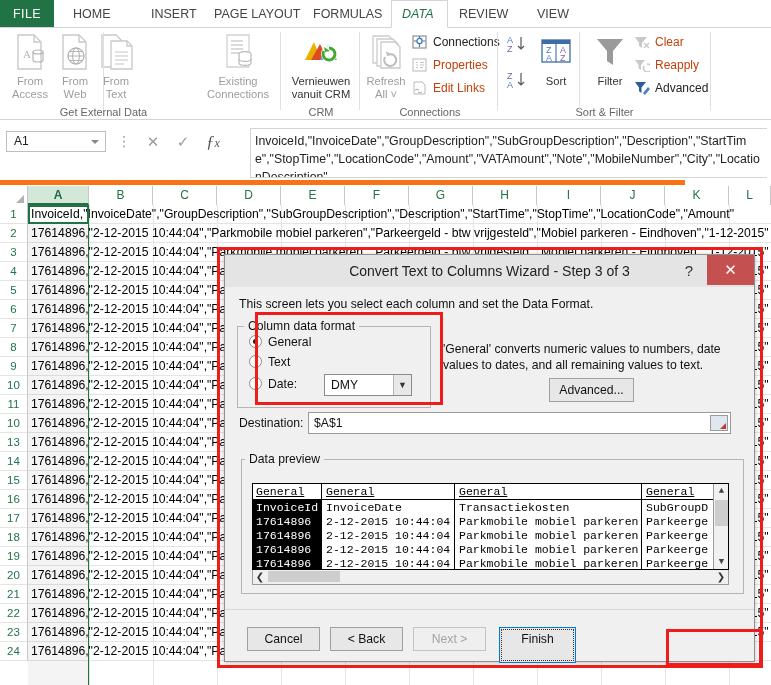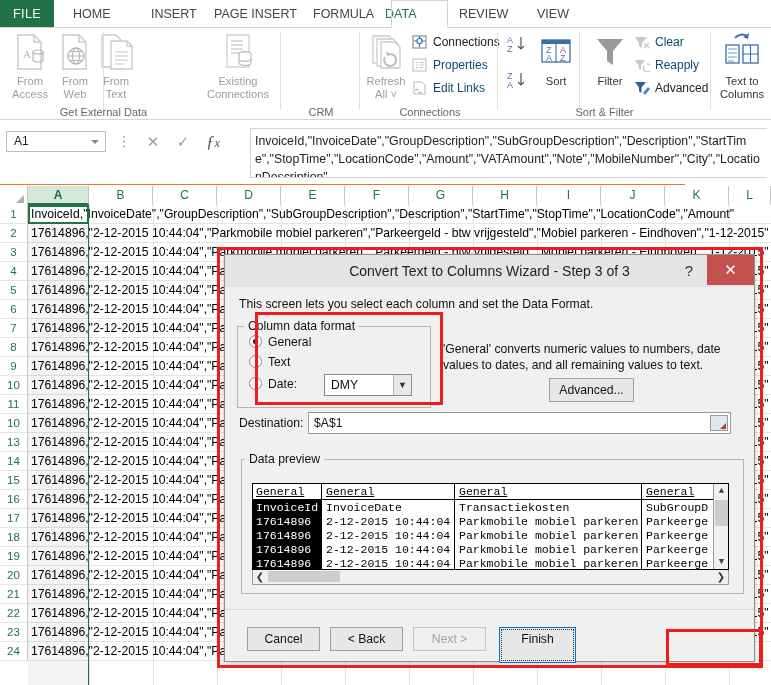--- a/index.html
+++ b/index.html
@@ -50,32 +50,32 @@
   }
   .bigbtn {
     position: absolute; top: 4px; width: 52px; text-align: center;
     font-size: 11.2px; color: #9d9d9d; line-height: 13px; cursor: default;
   }
   .bigbtn.enabled { color: #333; }
   .bigbtn .ic { height: 40px; display: block; margin: 0 auto 3px; }
   .bigbtn .lbl { display: block; }
   .smallitem {
     position: absolute; height: 20px; line-height: 20px;
-    font-size: 12px; color: #0c4a6e; white-space: nowrap; cursor: default;
+    font-size: 12px; color: #c2410c; white-space: nowrap; cursor: default;
   }
   .smallitem.enabled { color: #222; }
   .smallitem .si {
     display: inline-block; width: 17px; height: 15px;
     vertical-align: -3px; margin-right: 4px;
   }
 
   
   .fbar {
     position: absolute; top: 121px; left: 0; width: 685px; height: 64px;
-    background: #fff; border-bottom: 1px solid #f97316; padding-left: 18px;
+    background: #fff; border-bottom: 5px solid #f97316; padding-left: 18px;
   }
   .namebox {
     position: absolute; left: 6px; top: 10px; width: 100px; height: 21px;
     border: 1px solid #bdbdbd; background: #fff; font-size: 12px;
     line-height: 19px; padding-left: 7px; color: #222;
   }
   .namebox .arr {
     position: absolute; right: 6px; top: 8px;
     border-left: 4px solid transparent; border-right: 4px solid transparent;
     border-top: 4px solid #888;
@@ -286,23 +286,23 @@
 </style>
 </head>
 <body>
 
 <div id="app">
 
   <div class="tabbar">
     <div class="tab file" style="left:0;width:54px;">FILE</div>
     <div class="tab" style="left:62px;">HOME</div>
     <div class="tab" style="left:140px;">INSERT</div>
-    <div class="tab" style="left:203px;">PAGE INSERT</div>
+    <div class="tab" style="left:203px;">PAGE LAYOUT</div>
     <div class="tab" style="left:302px;">FORMULAS</div>
-    <div class="tab active" style="left:374px;">DATA</div>
+    <div class="tab active" style="left:391px;font-style:italic;">DATA</div>
     <div class="tab" style="left:448px;">REVIEW</div>
     <div class="tab" style="left:526px;">VIEW</div>
     <div class="underline"></div>
     <div style="position:absolute;left:391px;top:0;width:57px;height:28px;border:1px solid #d4d4d4;border-bottom:1px solid #fff;pointer-events:none;"></div>
   </div>
 
   <div class="ribbon">
 
     <div class="rgroup" style="left:0;width:195px;">
       <div class="bigbtn" style="left:4px;">
@@ -355,20 +355,35 @@
         </span>
         <span class="lbl">Existing</span>
         <span class="lbl">Connections</span>
       </div>
       <div class="glabel" style="left:0;width:195px;padding-left:12px;">Get External Data</div>
       <div class="sep" style="right:91px;"></div>
       <div class="sep" style="right:-86px;"></div>
     </div>
 
     <div class="rgroup" style="left:282px;width:78px;">
+      <div class="bigbtn enabled" style="left:0;width:78px;">
+        <span class="ic">
+          <svg width="40" height="40" viewBox="0 0 40 40">
+            <path d="M4 28 L13 10 L20 28 Z" fill="#e8b000"></path>
+            <path d="M10 28 L19 12 L27 28 Z" fill="#e04a20"></path>
+            <path d="M19 28 L27 13 L35 28 Z" fill="#5aa5d8"></path>
+            <path d="M24 28 L30 16 L36 28 Z" fill="#6ec03c"></path>
+            <circle cx="28" cy="22" r="8" fill="#fff"></circle>
+            <path d="M28 16 a6 6 0 1 1 -5.2 3" fill="none" stroke="#44a832" stroke-width="3"></path>
+            <path d="M23 15 l1 5 l5 -1 z" fill="#44a832"></path>
+          </svg>
+        </span>
+        <span class="lbl">Vernieuwen</span>
+        <span class="lbl">vanuit CRM</span>
+      </div>
       <div class="glabel" style="left:0;width:78px;">CRM</div>
       <div class="sep"></div>
     </div>
 
     <div class="rgroup" style="left:362px;width:136px;">
       <div class="bigbtn" style="left:0;width:48px;">
         <span class="ic">
           <svg width="34" height="40" viewBox="0 0 34 40">
             <path d="M4 4 h16 l5 5 v22 h-21 z" fill="#fff" stroke="#cccccc" stroke-width="1.3"></path>
             <path d="M8 7 h16 l5 5 v22 h-21 z" fill="#fff" stroke="#cccccc" stroke-width="1.3"></path>
@@ -469,36 +484,20 @@
               <path d="M1 1 h11 l-4.5 5.5 v5.5 l-2.5 -1.8 v-3.7 z" fill="#2a5d9e"></path>
               <path d="M9 12 l5 -6 l2 2 l-5 6 z" fill="#4a84c4"></path>
             </svg>
         </span><span>Advanced</span>
       </div>
       <div class="glabel" style="left:0;width:203px;">Sort &amp; Filter</div>
       <div class="sep" style="right:-5px;"></div>
       <div class="sep" style="right:126px;"></div>
     </div>
 
-    <div class="rgroup" style="left:712px;width:59px;">
-      <div class="bigbtn enabled" style="left:2px;width:56px;">
-        <span class="ic">
-          <svg width="38" height="40" viewBox="0 0 38 40">
-            <path d="M24 4 a9 9 0 0 0 -12 2" fill="none" stroke="#3a6ea5" stroke-width="2"></path>
-            <path d="M26 1 l-1 6 l-5 -2 z" fill="#3a6ea5"></path>
-            <rect x="3" y="13" width="13" height="18" fill="#fff" stroke="#3a6ea5" stroke-width="1.3"></rect>
-            <path d="M5 17 h9 M5 21 h9 M5 25 h9 M5 29 h6" stroke="#6b9bd2" stroke-width="1.2"></path>
-            <rect x="20" y="13" width="15" height="18" fill="#fff" stroke="#3a6ea5" stroke-width="1.3"></rect>
-            <path d="M27.5 13 v18 M20 22 h15" stroke="#3a6ea5" stroke-width="1.1"></path>
-          </svg>
-        </span>
-        <span class="lbl">Text to</span>
-        <span class="lbl">Columns</span>
-      </div>
-    </div>
   </div>
 
   <div class="fbar">
     <div class="namebox">
       <span>A1</span>
       <span class="arr"></span>
     </div>
     <div class="fb-dots">⋮</div>
     <div class="fb-x">✕</div>
     <div class="fb-chk">✓</div>

